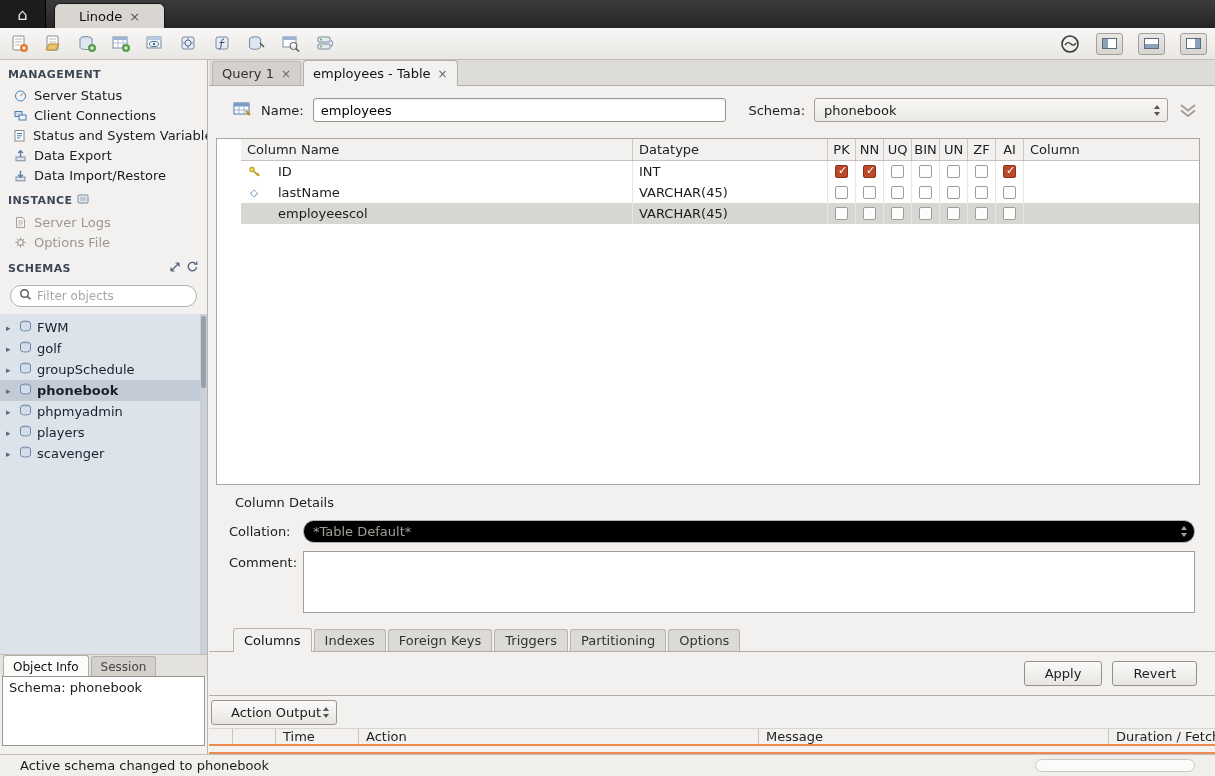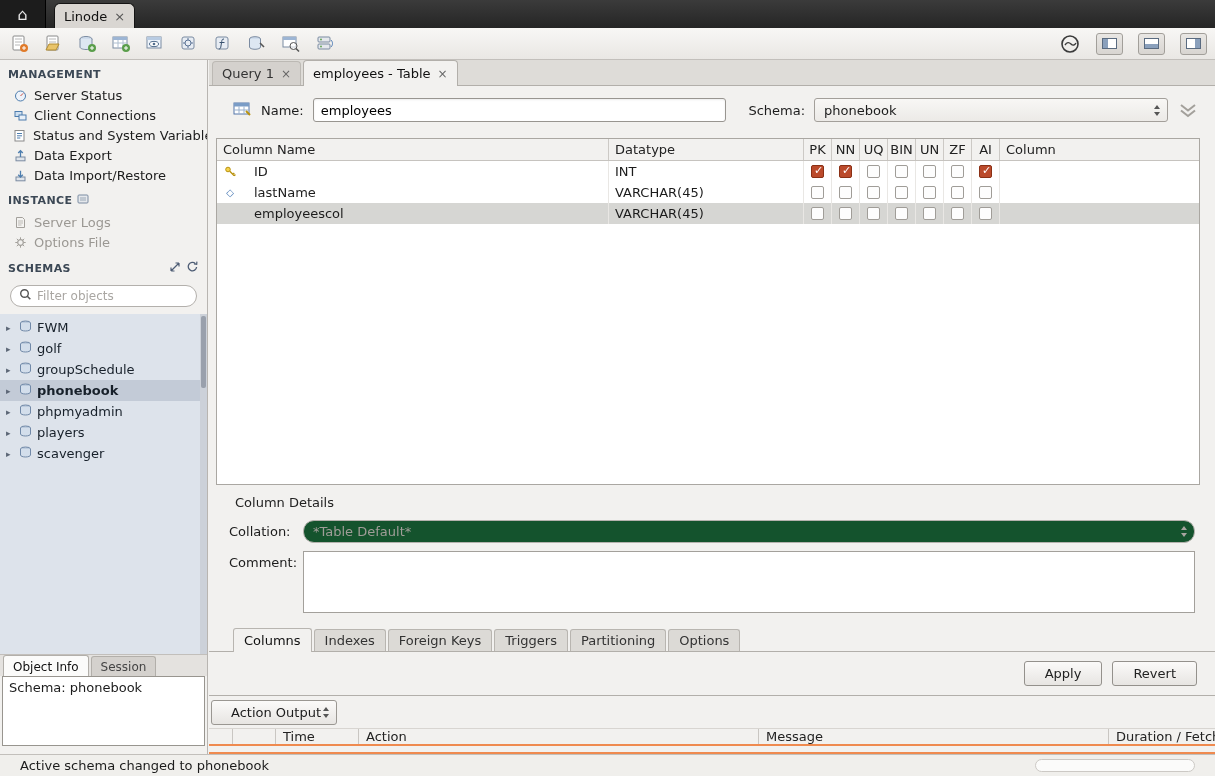--- a/index.html
+++ b/index.html
@@ -5,21 +5,21 @@
   * { margin:0; padding:0; box-sizing:border-box; font-family:"DejaVu Sans", sans-serif; }
   html,body { width:1215px; height:776px; overflow:hidden; }
   .app { position:relative; width:1215px; height:776px; background:#f2f1ef; font-size:13px; color:#1c1c1c; overflow:hidden; }
 
   
   .titlebar { position:absolute; top:0; left:0; right:0; height:28px;
     background:linear-gradient(#3b3b3b,#252525); display:flex; align-items:flex-end; }
   .home-btn { width:46px; height:28px; background:#1c1c1c; display:flex; align-items:center;
     justify-content:center; color:#e8e8e8; font-size:16px; border-right:1px solid #000; }
   .win-tab { margin-left:8px; height:25px; background:#d9d6d2; border:1px solid #141414; border-bottom:none;
-    border-radius:6px 6px 0 0; display:flex; align-items:center; padding:0 9px; gap:7px; color:#111; }
+    border-radius:6px 6px 0 0; display:flex; align-items:center; padding:0 24px; gap:7px; color:#111; }
   .win-tab .close { color:#555; font-size:13px; line-height:1; }
 
   
   .toolbar { position:absolute; top:28px; left:0; right:0; height:32px;
     background:linear-gradient(#f8f7f5,#e9e7e4); border-bottom:1px solid #c2bfbb;
     display:flex; align-items:center; padding:0 8px; gap:12px; }
   .tbicon { width:22px; height:22px; display:flex; align-items:center; justify-content:center; }
   .toolbar .spacer { flex:1; }
   .layout-btn { width:27px; height:22px; border:1px solid #a29f9a; border-radius:3px;
     background:linear-gradient(#e9e7e4,#d8d5d1); display:flex; align-items:center; justify-content:center; margin-left:3px; }
@@ -75,39 +75,39 @@
   .gap16 { width:4px; }
   .schema-dd { width:355px; height:24px; border:1px solid #a39f9a; border-radius:3px;
     background:linear-gradient(#f8f7f5,#eceae7); display:flex; align-items:center; padding:0 5px 0 9px; }
   .schema-dd .val { flex:1; }
   .spin { display:flex; flex-direction:column; gap:3px; align-items:center; padding:0 2px; }
   .tri-up { width:0; height:0; border-left:3.5px solid transparent; border-right:3.5px solid transparent; border-bottom:4px solid #555; }
   .tri-down { width:0; height:0; border-left:3.5px solid transparent; border-right:3.5px solid transparent; border-top:4px solid #555; }
   .expander { margin-left:auto; display:flex; align-items:center; }
 
   .grid { margin:4px 15px 0 7px; border:1px solid #aaa7a2; background:#fff; height:347px; overflow:hidden;
-    display:flex; flex-direction:column; flex:none; }
+    display:flex; flex-direction:column; flex:none;padding-left:24px; }
   .grid-head { display:flex; height:22px; background:#f2f1ef; border-bottom:1px solid #c6c3bf; flex:none; }
   .gh { display:flex; align-items:center; padding:0 6px; border-right:1px solid #ccc9c5; color:#222; white-space:nowrap; overflow:hidden; }
   .w-name { width:392px; } .w-type { width:195px; }
   .w-flag { width:28px; justify-content:center; padding:0; }
   .w-def { flex:1; border-right:none !important; }
   .grid-row { display:flex; height:21px; flex:none; }
   .grid-row.selected { background:#d6d6d3; }
   .gc { height:100%; display:flex; align-items:center; padding:0 6px; border-right:1px solid #e9e7e4; gap:17px; overflow:hidden; white-space:nowrap; }
   .row-icon { width:14px; display:flex; justify-content:center; flex:none; }
   .diamond { color:#4a7ab5; font-size:10px; }
   .cb { width:13px; height:13px; border:1px solid #a09d98; background:#fdfdfd; border-radius:2px; position:relative; }
   .cb.checked { background:#bb4a2b; border-color:#8a3015; }
   .cb.checked::after { content:"✓"; position:absolute; left:2px; top:-2px; color:#fff; font-size:11px; font-weight:bold; }
 
   .details-title { padding:10px 0 6px 26px; color:#222; flex:none; }
   .form-row { display:flex; align-items:flex-start; padding:4px 20px; gap:10px; flex:none; }
   .form-lbl { width:64px; padding-top:4px; flex:none; }
-  .dd-disabled { flex:1; height:23px; background:#14532d; border:1px solid #b5b2ae; border-radius:11px;
+  .dd-disabled { flex:1; height:23px; background:#000000; border:1px solid #b5b2ae; border-radius:11px;
     display:flex; align-items:center; padding:0 5px 0 9px; color:#a09d98; }
   .dd-disabled .val { flex:1; }
   .comment-area { flex:1; height:62px; border:1px solid #a3a09b; background:#fff; resize:none;
     font:13px "DejaVu Sans", sans-serif; padding:3px 7px; outline:none; }
 
   .etabs { display:flex; align-items:flex-end; padding-left:24px; gap:2px; margin-top:10px;
     border-bottom:1px solid #b2afaa; height:25px; flex:none; }
   .etab { height:22px; padding:0 10px; display:flex; align-items:center; background:#dcdad6;
     border:1px solid #b8b5b0; border-bottom:none; border-radius:3px 3px 0 0; color:#333; }
   .etab.active { background:#f2f1ef; height:24px; margin-bottom:-1px; color:#111; }

